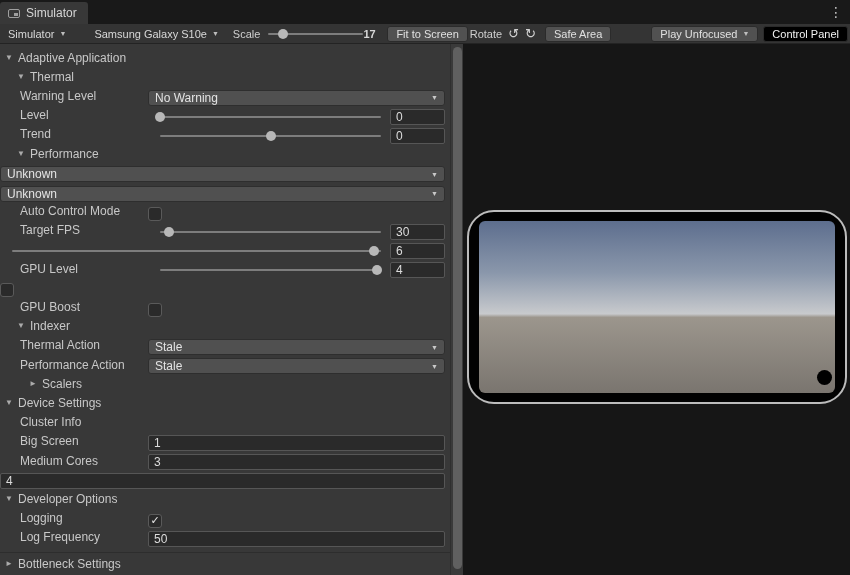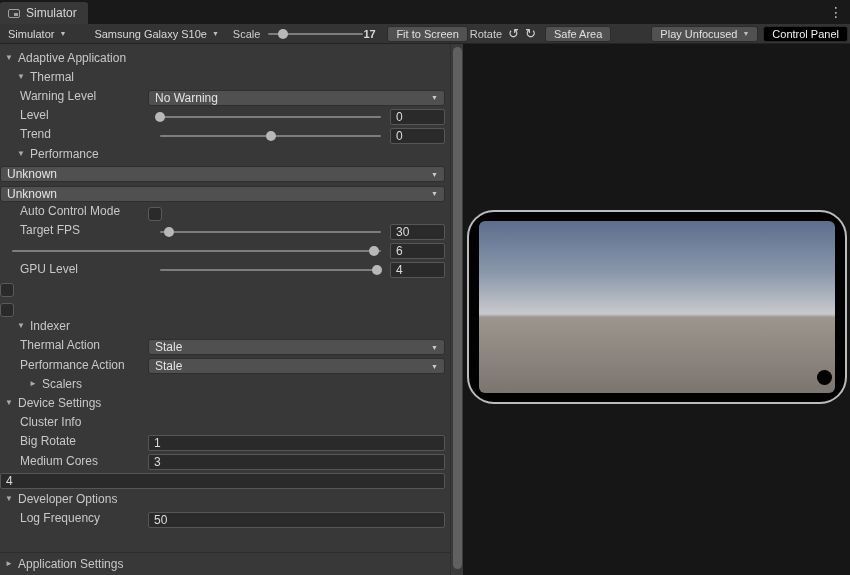--- a/index.html
+++ b/index.html
@@ -259,20 +259,23 @@
             <div class="numfield">4</div>
           </div>
         </div>
       </div>
       <div class="row">
         <div class="ctrl">
           <div class="checkbox"></div>
         </div>
       </div>
       <div class="row">
+        <div class="label-col fieldlab">
+          <span class="rlabel">GPU Boost</span>
+        </div>
         <div class="ctrl">
           <div class="checkbox"></div>
         </div>
       </div>
       <div class="row">
         <div class="label-col fold1">
           <span class="arrow">▼</span>
           <span class="rlabel">Indexer</span>
         </div>
         <div class="ctrl"></div>
@@ -314,21 +317,21 @@
         <div class="ctrl"></div>
       </div>
       <div class="row">
         <div class="label-col fieldlab">
           <span class="rlabel">Cluster Info</span>
         </div>
         <div class="ctrl"></div>
       </div>
       <div class="row">
         <div class="label-col fieldlab">
-          <span class="rlabel">Big Rotate</span>
+          <span class="rlabel">Big Screen</span>
         </div>
         <div class="ctrl">
           <div class="textfield">1</div>
         </div>
       </div>
       <div class="row">
         <div class="label-col fieldlab">
           <span class="rlabel">Medium Cores</span>
         </div>
         <div class="ctrl">
@@ -339,34 +342,44 @@
         <div class="ctrl">
           <div class="textfield">4</div>
         </div>
       </div>
       <div class="row">
         <div class="label-col fold0">
           <span class="arrow">▼</span>
           <span class="rlabel">Developer Options</span>
         </div>
         <div class="ctrl"></div>
+      </div>
+      <div class="row">
+        <div class="label-col fieldlab">
+          <span class="rlabel">Logging</span>
+        </div>
+        <div class="ctrl">
+          <div class="checkbox checked">
+            <span class="check">✓</span>
+          </div>
+        </div>
       </div>
       <div class="row">
         <div class="label-col fieldlab">
           <span class="rlabel">Log Frequency</span>
         </div>
         <div class="ctrl">
           <div class="textfield">50</div>
         </div>
       </div>
     </div>
 </div>
 <div class="footer-row">
   <span class="arrow">►</span>
-  <span class="rlabel">Application Settings</span>
+  <span class="rlabel">Bottleneck Settings</span>
 </div>
 
 <div class="vscroll">
   <div class="vthumb"></div>
 </div>
 
 <div class="viewport">
   <div class="device">
     <div class="screen" style="background: linear-gradient(rgb(93, 110, 142) 0%, rgb(138, 151, 171) 30%, rgb(200, 202, 205) 54%, rgb(156, 150, 141) 56%, rgb(122, 117, 111) 100%);">
       <div class="camera"></div>

